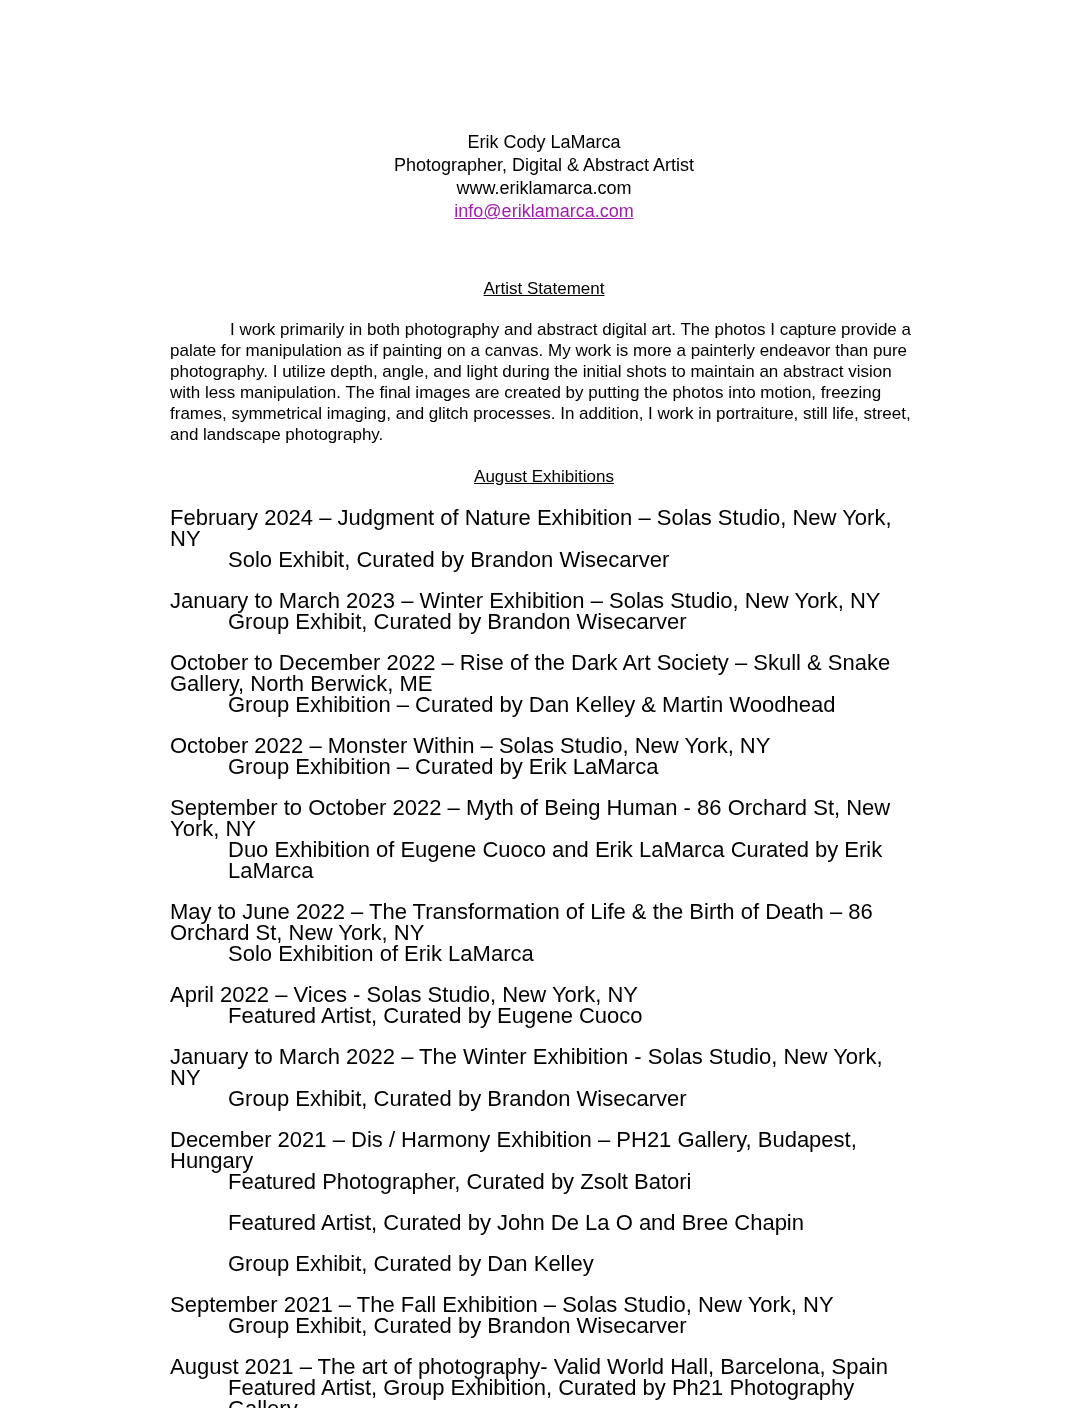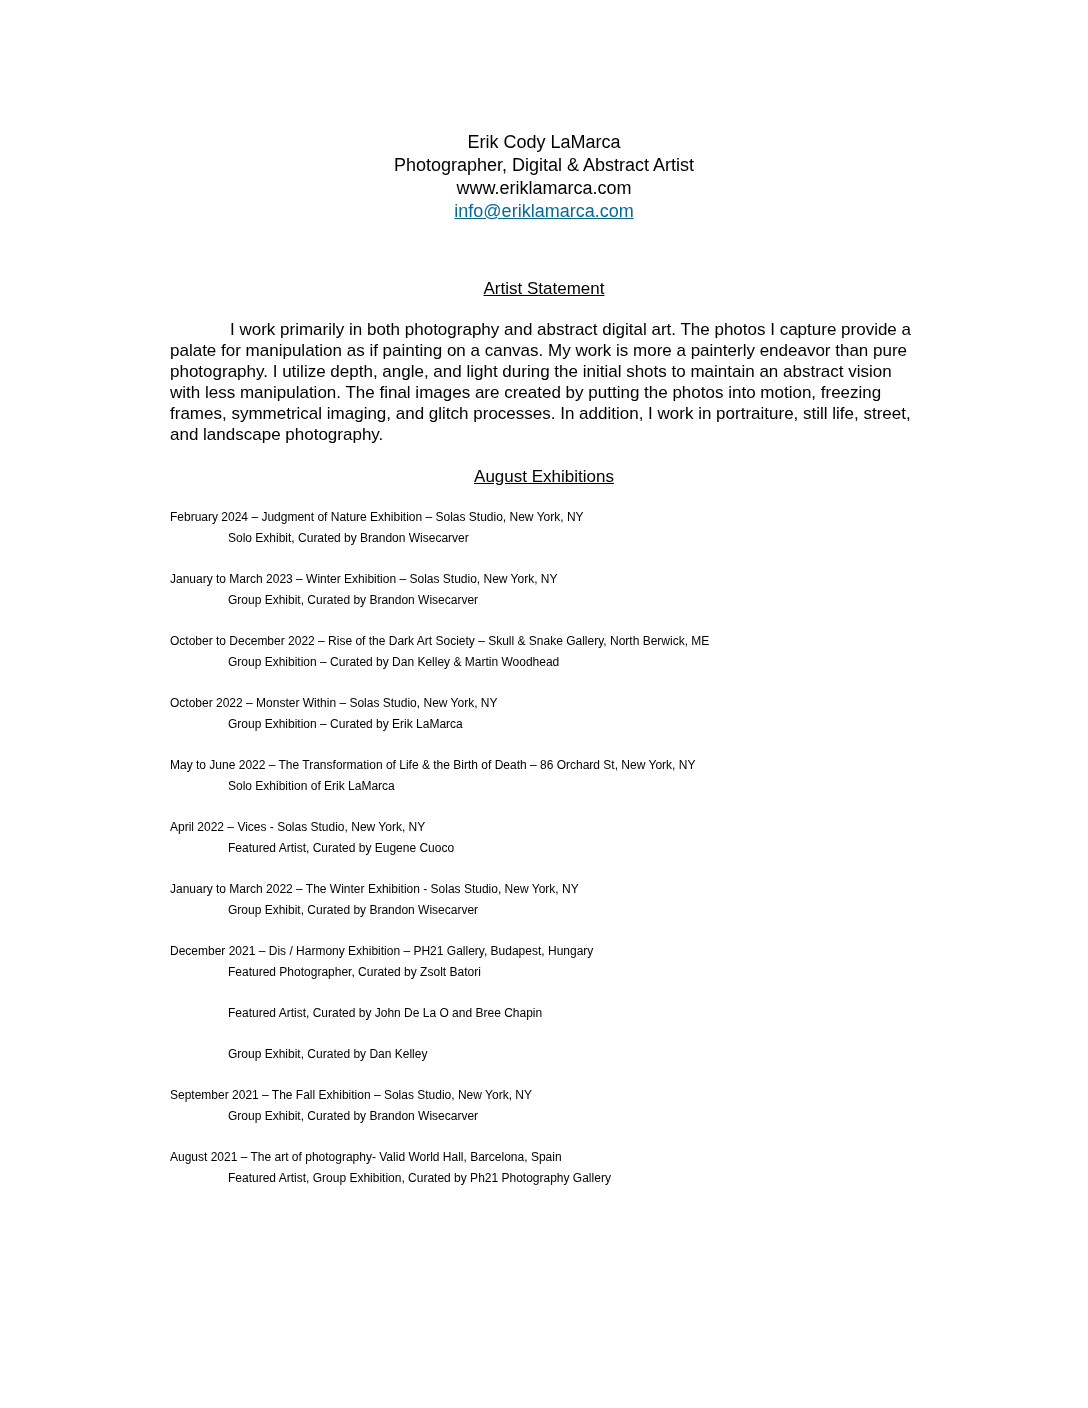--- a/index.html
+++ b/index.html
@@ -18,21 +18,21 @@
     font-family: "Liberation Sans", sans-serif;
     color: #000000;
     overflow: hidden;
   }
   .doc-header {
     text-align: center;
     font-size: 18px;
     line-height: 23px;
   }
   .doc-header a {
-    color: #0369a1;
+    color: #a21caf;
     text-decoration: underline;
     cursor: pointer;
   }
   .section-heading {
     font-size: 17px;
     line-height: 21px;
     text-decoration: underline;
     margin: 0;
     font-weight: normal;
     text-align: center;
@@ -46,21 +46,21 @@
     line-height: 21px;
     text-indent: 60px;
   }
   .exhibitions-heading {
     margin-top: 21px;
   }
   .exhibit-list {
     margin-top: 20px;
   }
   .exhibit {
-    font-size: 12px;
+    font-size: 22px;
     line-height: 21px;
     margin-bottom: 20px;
   }
   .exhibit-line2 {
     padding-left: 58px;
   }
 </style>
 </head>
 <body>
 
@@ -96,20 +96,24 @@
       <div class="exhibit">
         <div class="exhibit-line1">October to December 2022 – Rise of the Dark Art Society – Skull &amp; Snake Gallery, North Berwick, ME</div>
         <div class="exhibit-line2">Group Exhibition – Curated by Dan Kelley &amp; Martin Woodhead</div>
       </div>
 
       <div class="exhibit">
         <div class="exhibit-line1">October 2022 – Monster Within – Solas Studio, New York, NY</div>
         <div class="exhibit-line2">Group Exhibition – Curated by Erik LaMarca</div>
       </div>
 
+      <div class="exhibit">
+        <div class="exhibit-line1">September to October 2022 – Myth of Being Human - 86 Orchard St, New York, NY</div>
+        <div class="exhibit-line2">Duo Exhibition of Eugene Cuoco and Erik LaMarca Curated by Erik LaMarca</div>
+      </div>
 
       <div class="exhibit">
         <div class="exhibit-line1">May to June 2022 – The Transformation of Life &amp; the Birth of Death – 86 Orchard St, New York, NY</div>
         <div class="exhibit-line2">Solo Exhibition of Erik LaMarca</div>
       </div>
 
       <div class="exhibit">
         <div class="exhibit-line1">April 2022 – Vices - Solas Studio, New York, NY</div>
         <div class="exhibit-line2">Featured Artist, Curated by Eugene Cuoco</div>
       </div>

